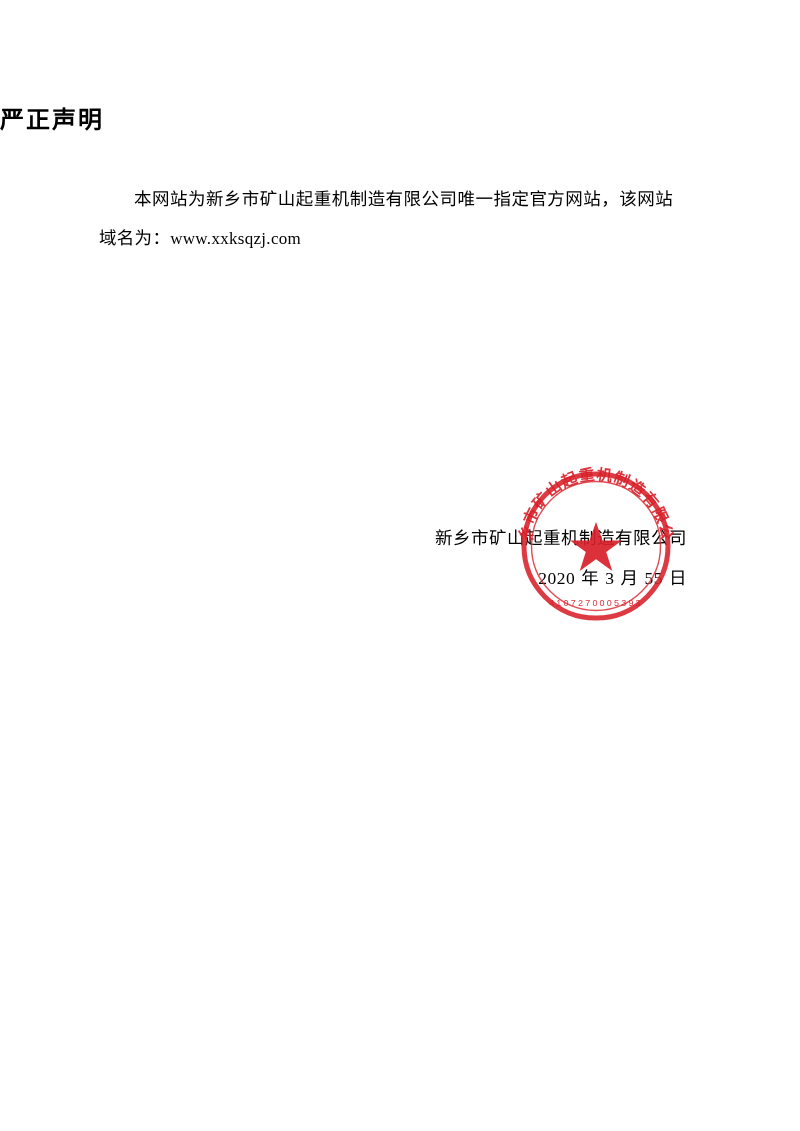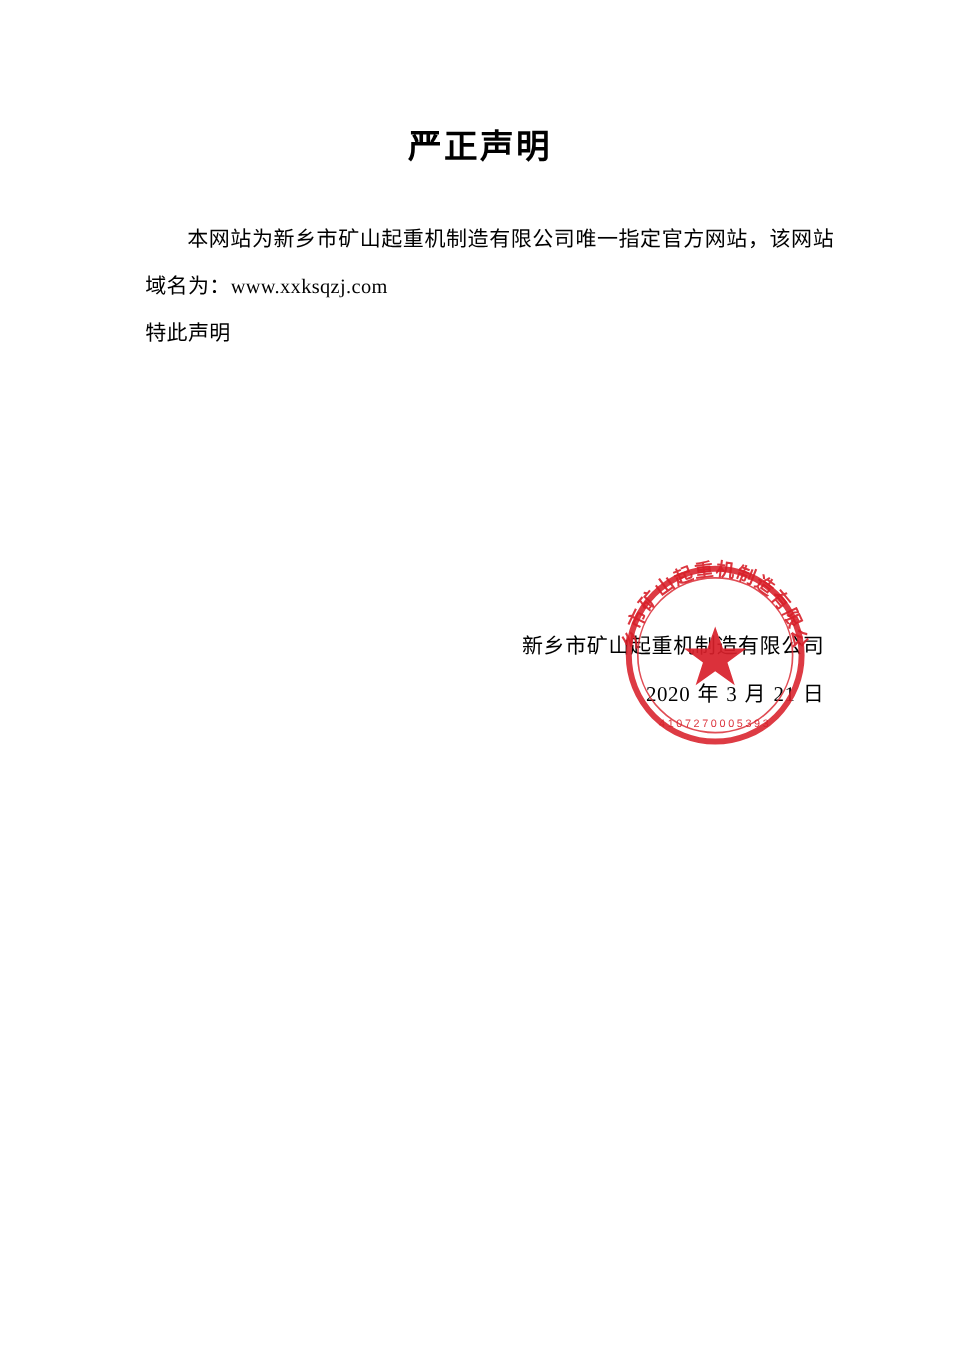--- a/index.html
+++ b/index.html
@@ -20,31 +20,31 @@
     position: absolute;
     inset: 0;
     background: #fff;
   }
 
   .doc-title {
     position: absolute;
     top: 100px;
     left: 0;
     width: 100%;
-    text-align: center;
-    font-size: 28px;
+    text-align: left;
+    font-size: 24px;
     font-weight: bold;
     letter-spacing: 2px;
     font-family: Liberation Sans, sans-serif;
   }
 
   .body-block {
     position: absolute;
     top: 180px;
-    left: 121px;
+    left: 99px;
     width: 574px;
   }
 
   .para {
     font-size: 17.5px;
     line-height: 39px;
     text-align: justify;
     text-justify: inter-ideograph;
     margin: 0 0 0 0;
     letter-spacing: 0.3px;
@@ -127,27 +127,26 @@
 
 <div class="page">
 
   <div class="doc-title">严正声明</div>
 
   <div class="body-block">
 
     <p class="para indent"><span>本网站为新乡市矿山起重机制造有限公司唯一指定官方网站，该网站域名为：</span><span class="url">www.xxksqzj.com</span></p>
 
 
-    <p class="para">特此声明</p>
 
   </div>
 
   <div class="signature-block">
     <span class="sig-line">新乡市矿山起重机制造有限公司</span>
-    <span class="sig-line"><span>2020</span><span class="sp"></span><span>年</span><span class="sp"></span><span>3</span><span class="sp"></span><span>月</span><span class="sp"></span><span>21</span><span class="sp"></span><span>日</span></span>
+    <span class="sig-line"><span>2020</span><span class="sp"></span><span>年</span><span class="sp"></span><span>3</span><span class="sp"></span><span>月</span><span class="sp"></span><span>55</span><span class="sp"></span><span>日</span></span>
   </div>
 
   <div class="seal">
     <svg width="176" height="176" viewBox="0 0 176 176" xmlns="http://www.w3.org/2000/svg">
       <defs>
         <path id="arcPath" d="M 88,88 m -66,0 a 66,66 0 1 1 132,0" transform="rotate(182 88 88)" fill="none"></path>
         <path id="arcPathText" d="M 22,88 A 66,66 0 1 1 154,88" fill="none"></path>
       </defs>
 
       <circle class="seal-ring" cx="88" cy="88" r="72"></circle>

